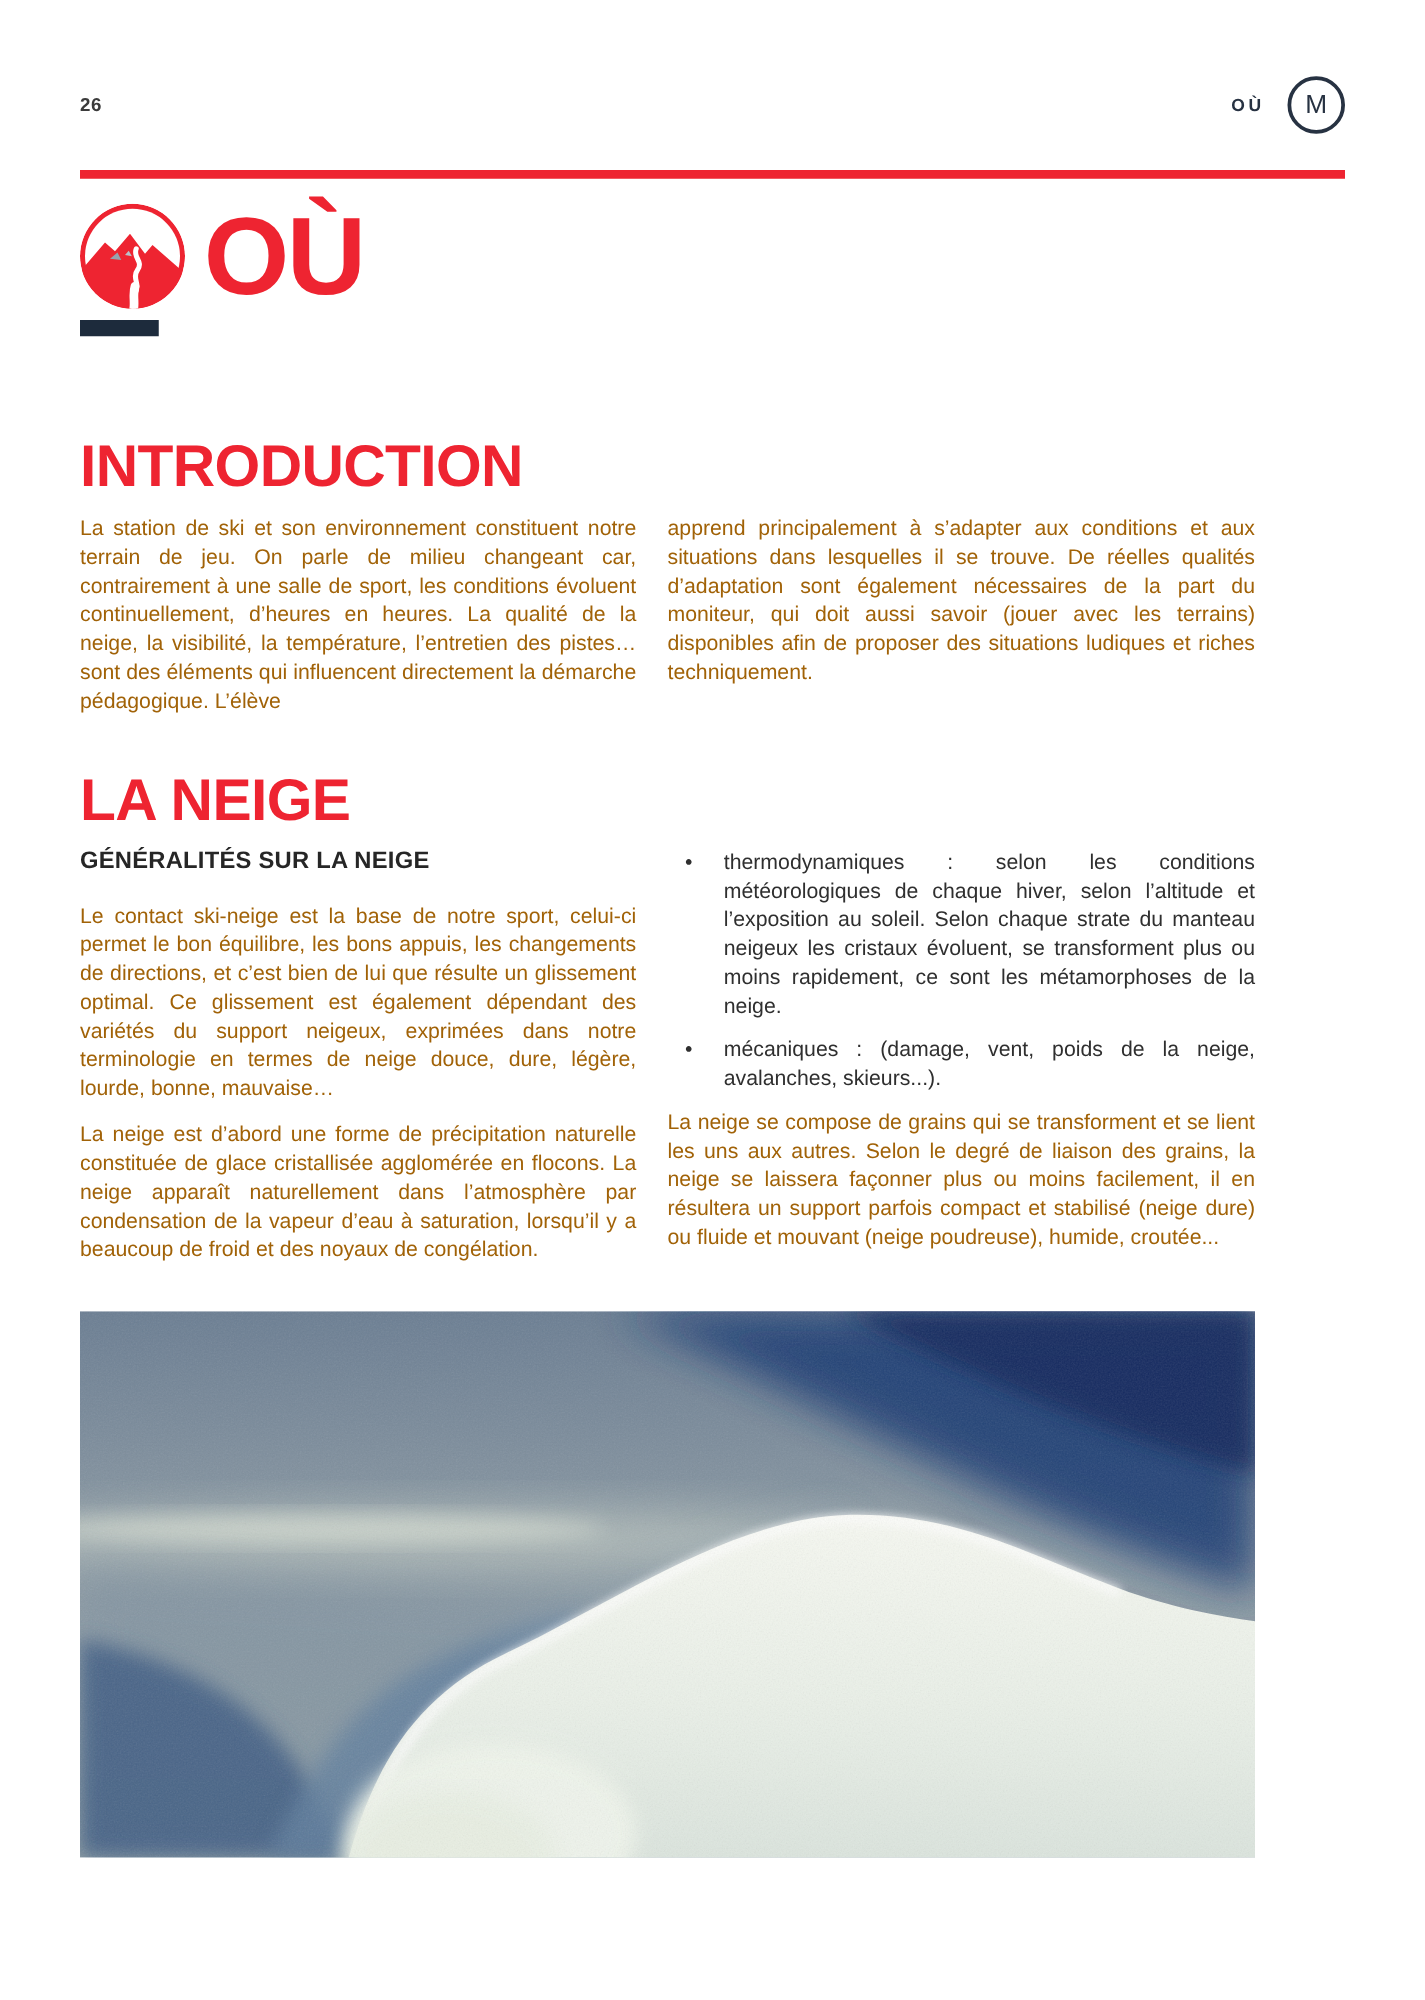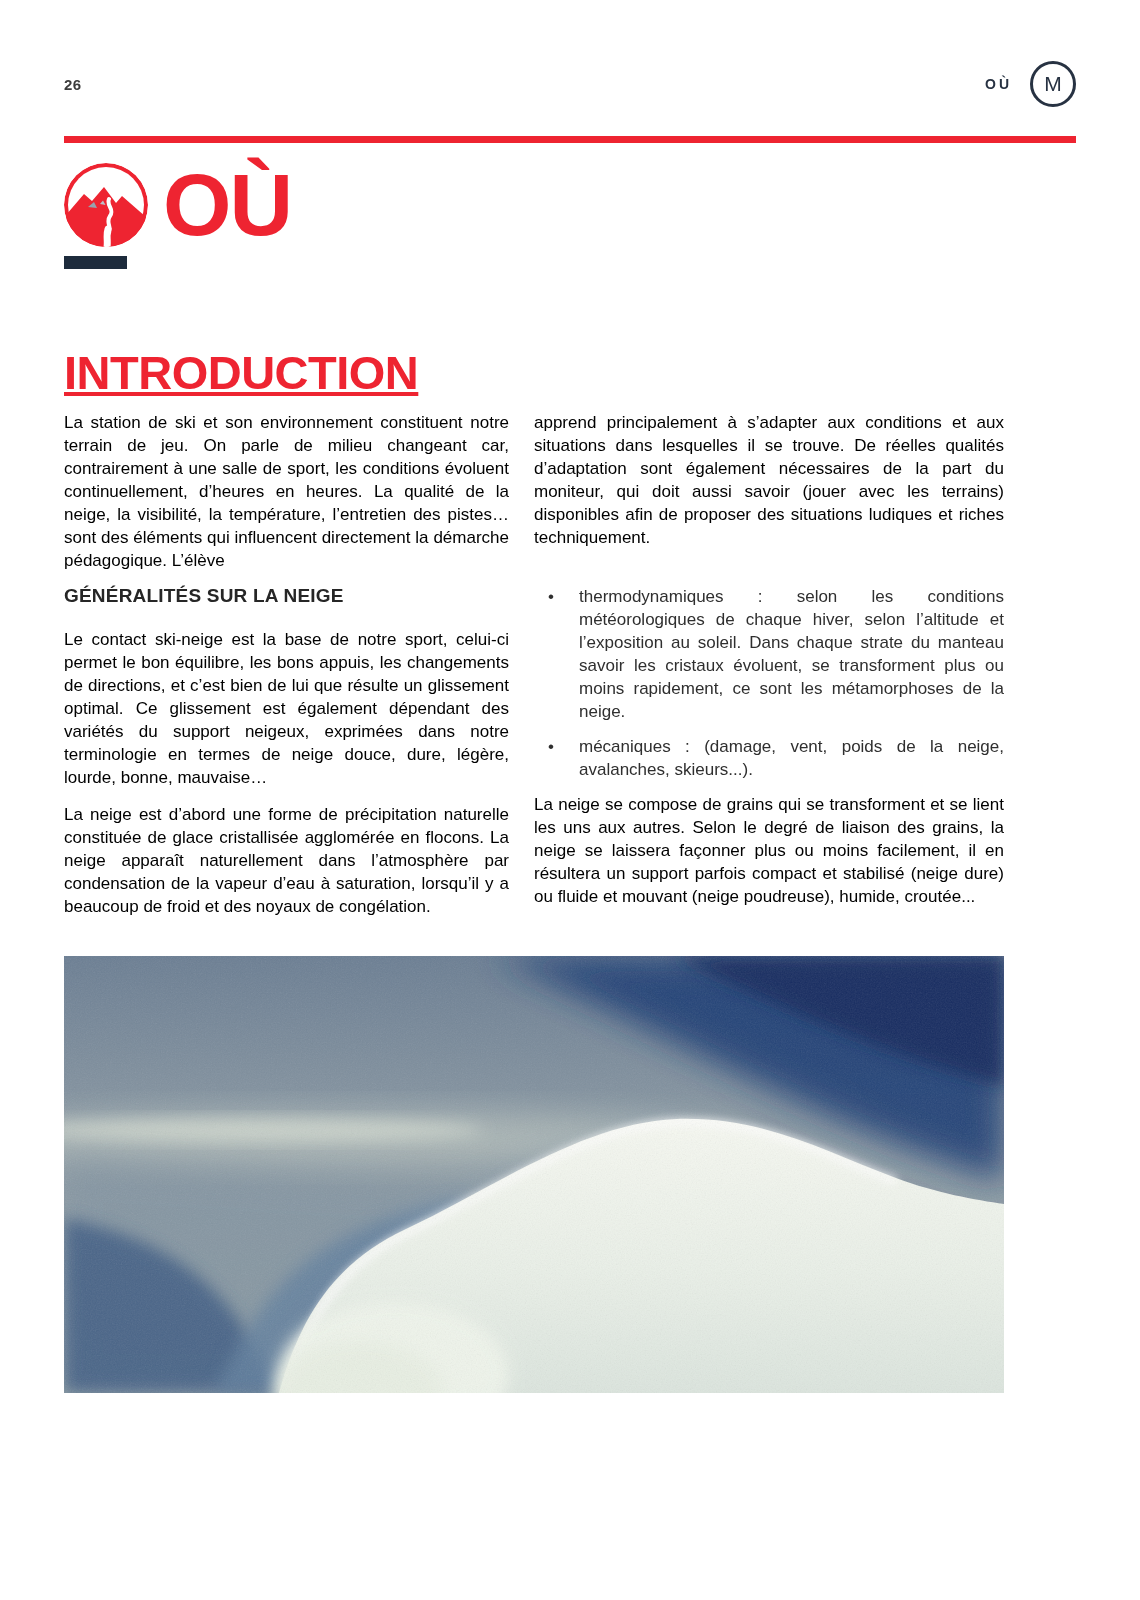--- a/index.html
+++ b/index.html
@@ -18,28 +18,28 @@
     display:flex; align-items:center; justify-content:center;
     font-size:21px; font-weight:500; color:#273242; }
   
   .rule { margin-top:29px; height:7px; background:#ee2431; }
   
   .logo-row { margin-top:20px; display:flex; align-items:center; gap:15px; }
   .logo-icon { width:84px; height:84px; display:block; }
   .logo-text { font-size:88px; font-weight:800; color:#ee2431; line-height:0.95; letter-spacing:-2px; }
   .navy-bar { margin-top:9px; width:63px; height:13px; background:#1d2b3c; }
   
-  .h-red { font-size:47px; font-weight:800; color:#ee2431; line-height:1.04; letter-spacing:-0.5px;text-decoration:underline; }
+  .h-red { font-size:47px; font-weight:800; color:#ee2431; line-height:1.04; letter-spacing:-0.5px; }
   .h-intro { margin-top:80px; }
   .h-neige { margin-top:44px; }
   
   .cols { margin-top:13px; display:flex; gap:25px; }
   .col-l { width:445px; }
   .col-r { width:470px; }
-  .cols p { font-size:17px; line-height:23px; text-align:justify; color:#000000; margin-bottom:14px; }
+  .cols p { font-size:17px; line-height:23px; text-align:justify; color:#a16207; margin-bottom:14px; }
   .cols p:last-child { margin-bottom:0; }
   .subtitle { font-size:19px; font-weight:700; color:#262626; letter-spacing:0.2px; margin-bottom:21px; }
   ul.bullets { list-style:none; margin:0 0 2px 0; }
   ul.bullets li { position:relative; padding-left:45px; font-size:17px; line-height:23px;
     text-align:justify; margin-bottom:12px; }
   ul.bullets li::before { content:"\2022"; position:absolute; left:14px; top:0; font-size:17px; }
   
   .photo-wrap { margin-top:38px; width:940px; height:437px; }
   .photo-wrap svg { display:block; width:940px; height:437px; }
 </style>
@@ -86,30 +86,31 @@
 
   <div class="cols">
     <div class="col-l">
       <p>La station de ski et son environnement constituent notre terrain de jeu. On parle de milieu changeant car, contrairement à une salle de sport, les conditions évoluent continuellement, d’heures en heures. La qualité de la neige, la visibilité, la température, l’entretien des pistes… sont des éléments qui influencent directement la démarche pédagogique. L’élève</p>
     </div>
     <div class="col-r">
       <p>apprend principalement à s’adapter aux conditions et aux situations dans lesquelles il se trouve. De réelles qualités d’adaptation sont également nécessaires de la part du moniteur, qui doit aussi savoir (jouer avec les terrains) disponibles afin de proposer des situations ludiques et riches techniquement.</p>
     </div>
   </div>
 
+  <h1 class="h-red h-neige">LA NEIGE</h1>
 
   <div class="cols">
     <div class="col-l">
       <div class="subtitle">GÉNÉRALITÉS SUR LA NEIGE</div>
       <p>Le contact ski-neige est la base de notre sport, celui-ci permet le bon équilibre, les bons appuis, les changements de directions, et c’est bien de lui que résulte un glissement optimal. Ce glissement est également dépendant des variétés du support neigeux, exprimées dans notre terminologie en termes de neige douce, dure, légère, lourde, bonne, mauvaise…</p>
       <p>La neige est d’abord une forme de précipitation naturelle constituée de glace cristallisée agglomérée en flocons. La neige apparaît naturellement dans l’atmosphère par condensation de la vapeur d’eau à saturation, lorsqu’il y a beaucoup de froid et des noyaux de congélation.</p>
     </div>
     <div class="col-r">
       <ul class="bullets">
-        <li>thermodynamiques : selon les conditions météorologiques de chaque hiver, selon l’altitude et l’exposition au soleil. Dans chaque strate du manteau savoir les cristaux évoluent, se transforment plus ou moins rapidement, ce sont les métamorphoses de la neige.</li>
+        <li>thermodynamiques : selon les conditions météorologiques de chaque hiver, selon l’altitude et l’exposition au soleil. Selon chaque strate du manteau neigeux les cristaux évoluent, se transforment plus ou moins rapidement, ce sont les métamorphoses de la neige.</li>
         <li>mécaniques : (damage, vent, poids de la neige, avalanches, skieurs...).</li>
       </ul>
       <p>La neige se compose de grains qui se transforment et se lient les uns aux autres. Selon le degré de liaison des grains, la neige se laissera façonner plus ou moins facilement, il en résultera un support parfois compact et stabilisé (neige dure) ou fluide et mouvant (neige poudreuse), humide, croutée...</p>
     </div>
   </div>
 
   <div class="photo-wrap">
     <svg viewBox="0 0 940 437" preserveAspectRatio="none">
       <defs>
         <linearGradient id="sky" x1="0" y1="0" x2="0" y2="1">

